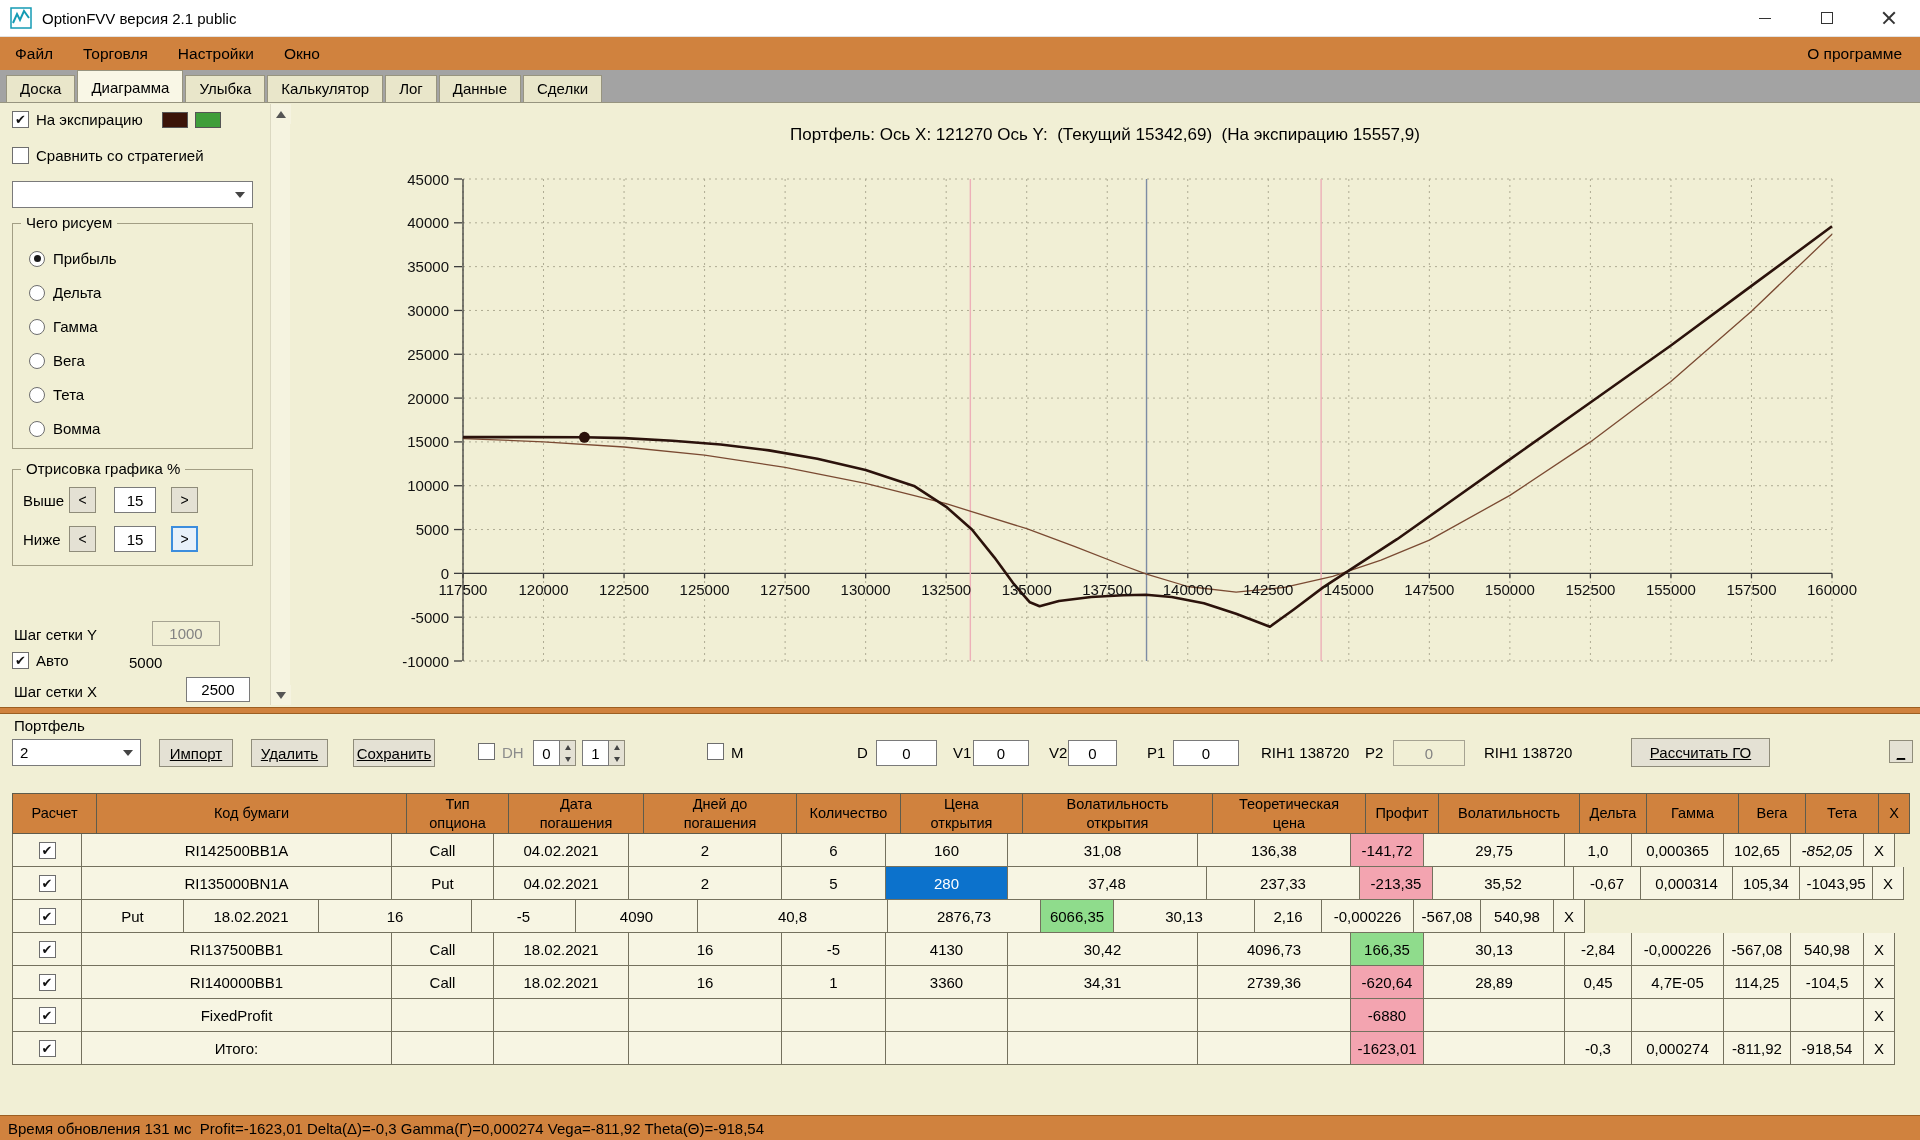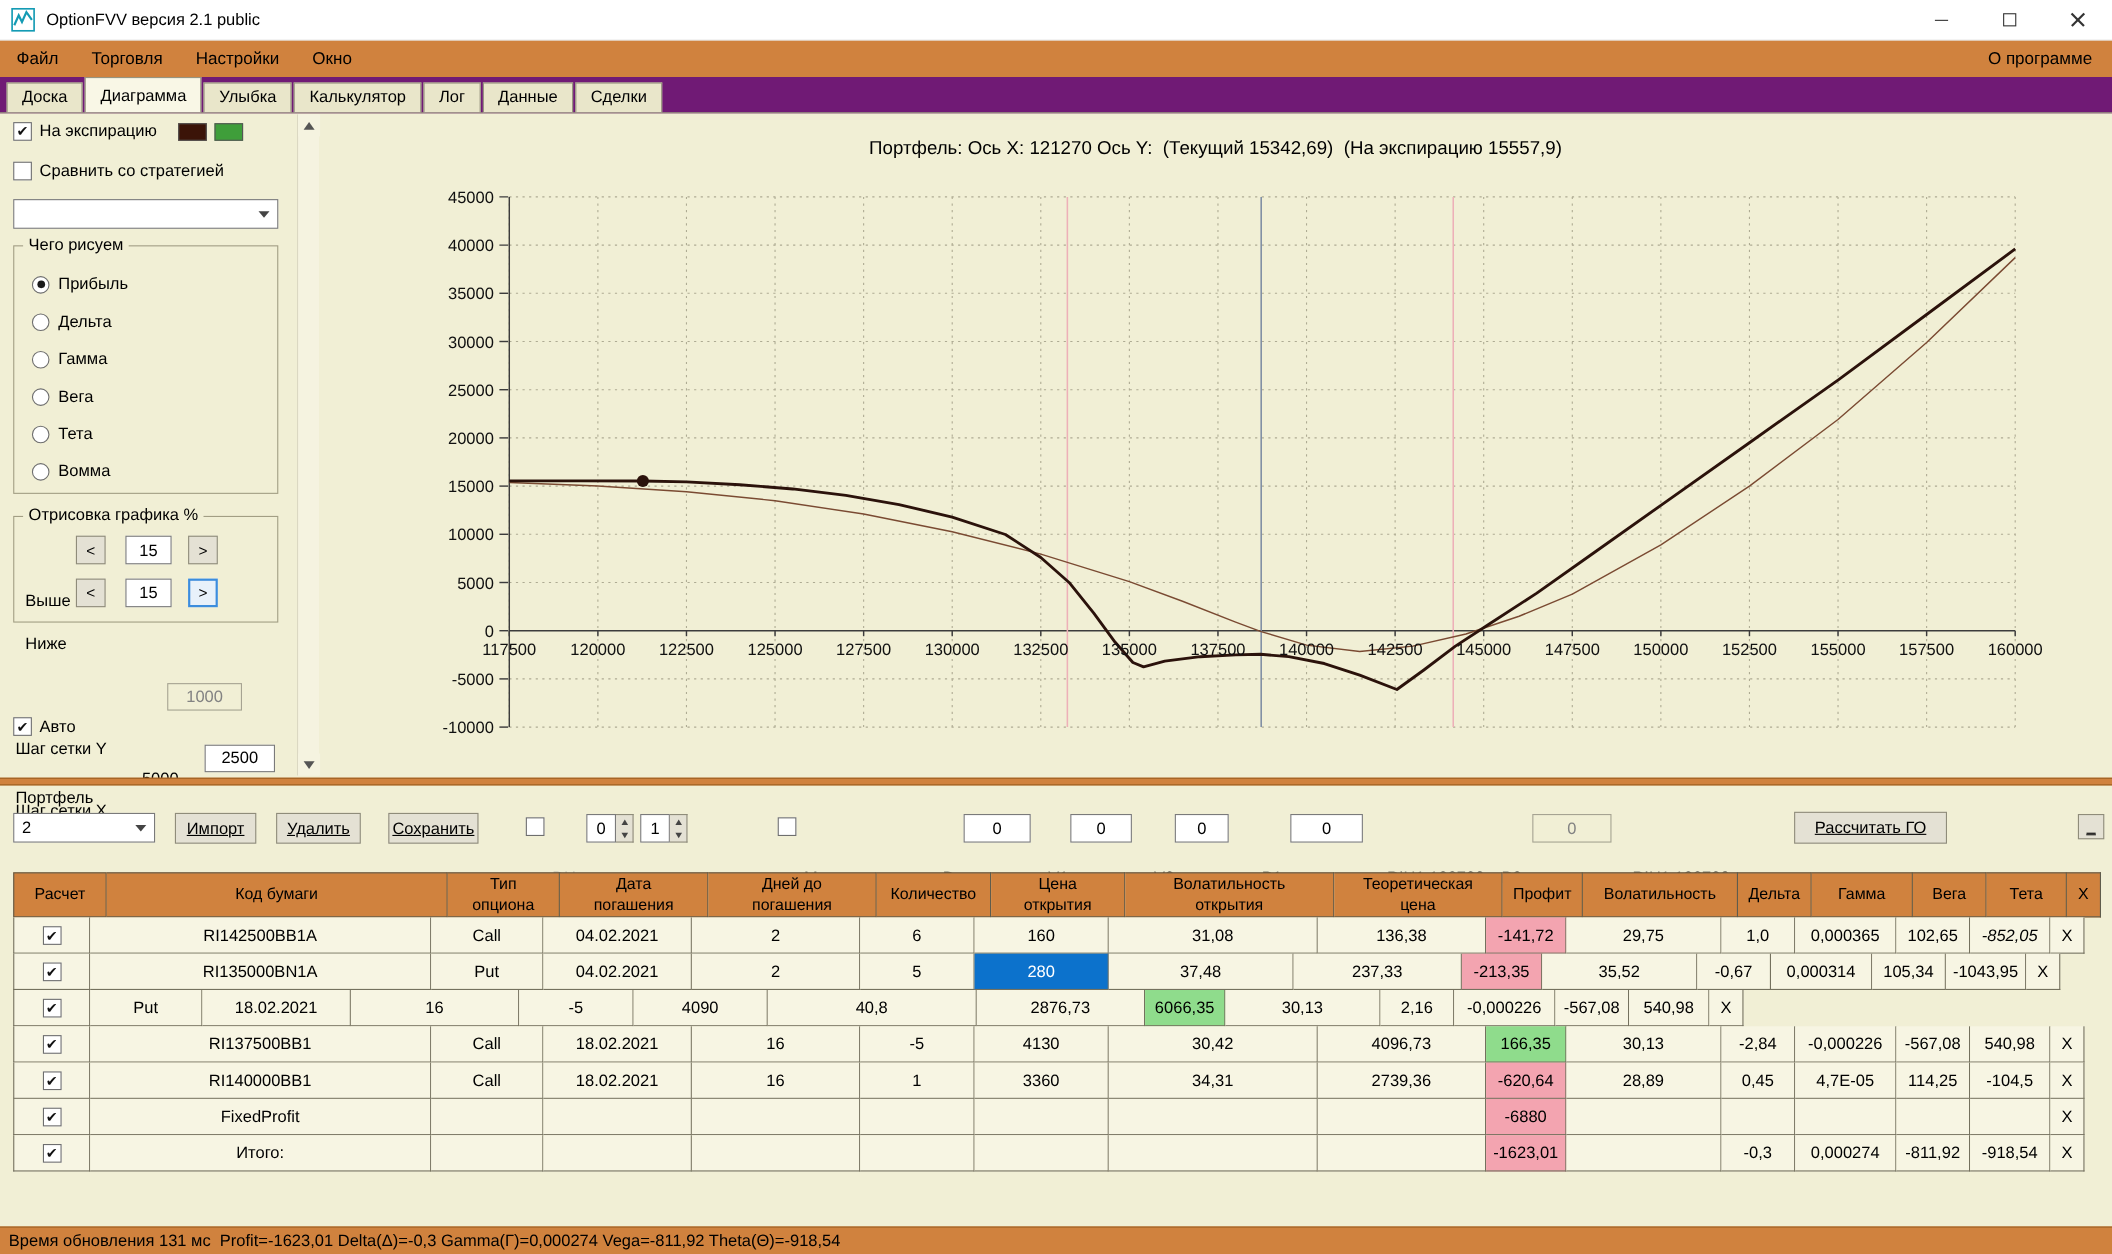--- a/index.html
+++ b/index.html
@@ -21,21 +21,21 @@
   .close-glyph::before{transform:rotate(45deg);}
   .close-glyph::after{transform:rotate(-45deg);}
 
   
   .menubar{position:absolute;top:37px;left:0;right:0;height:33px;background:#d0823e;
            display:flex;align-items:center;font-size:15.5px;}
   .menu-item{padding:0 15px;height:100%;display:flex;align-items:center;cursor:default;}
   .menu-about{margin-left:auto;padding:0 18px;}
 
   
-  .tabstrip{position:absolute;top:70px;left:0;right:0;height:33px;background:#701a75;
+  .tabstrip{position:absolute;top:70px;left:0;right:0;height:33px;background:#a3a3a3;
             display:flex;align-items:flex-end;padding-left:6px;border-bottom:1px solid #97947f;}
   .tab{padding:4px 13px 5px;font-size:15px;border:1px solid #97947f;border-bottom:none;
        background:#e9e6ca;margin-right:2px;height:27px;white-space:nowrap;}
   .tab.active{background:#f9f7e6;height:32px;padding-top:8px;position:relative;z-index:2;}
 
   
   .lp{position:absolute;top:103px;left:0;width:268px;height:604px;}
   .chkrow{position:absolute;left:12px;display:flex;align-items:center;gap:7px;font-size:15px;}
   .cb{width:17px;height:17px;background:#fff;border:1px solid #6e6e6e;display:inline-flex;
       align-items:center;justify-content:center;flex:0 0 auto;}
@@ -43,21 +43,21 @@
   .swatch{width:26px;height:16px;border:1px solid #555;display:inline-block;}
   .combo{position:absolute;background:#fff;border:1px solid #7a7a7a;display:flex;align-items:center;padding-left:7px;}
   .combo-val{font-size:15px;}
   .combo-arrow{margin-left:auto;margin-right:7px;width:0;height:0;border-left:5px solid transparent;
                border-right:5px solid transparent;border-top:6px solid #444;}
   .gbox{position:absolute;border:1px solid #a29e84;}
   .legend{position:absolute;top:-10px;left:8px;background:#f1efd5;padding:0 5px;font-size:15px;white-space:nowrap;}
   .radiorow{position:absolute;left:16px;display:flex;align-items:center;gap:8px;font-size:15px;}
   .radio{width:16px;height:16px;border-radius:50%;border:1px solid #6e6e6e;background:#fff;position:relative;flex:0 0 auto;}
   .radio.sel::after{content:"";position:absolute;left:3.5px;top:3.5px;right:3.5px;bottom:3.5px;border-radius:50%;background:#1a1a1a;}
-  .lbl{position:absolute;font-size:15px;white-space:nowrap;margin-top:46px;}
+  .lbl{position:absolute;font-size:15px;white-space:nowrap;}
   .lbl.dis{color:#8c8c8c;}
   .sbtn{position:absolute;width:27px;height:26px;background:#e4e1d4;border:1px solid #8f8c7a;
         display:flex;align-items:center;justify-content:center;font-size:14px;}
   .sbtn.focus{border:2px solid #3c8ddd;background:#e8f1fa;}
   .numbox{position:absolute;height:26px;background:#fff;border:1px solid #7a7a7a;
           display:flex;align-items:center;justify-content:center;font-size:15px;}
   .numbox.disabled{background:#f1efd5;color:#838383;border-color:#a6a392;}
 
   
   .vscroll{position:absolute;left:270px;top:104px;width:20px;height:601px;background:#f5f3e0;border-left:1px solid #dbd8c2;}
@@ -457,21 +457,21 @@
       <div class="tr">
         <div class="td" style="width: 70px;">
           <span class="cb checked"></span>
         </div>
         <div class="td" style="width: 310px;">RI135000BN1A</div>
         <div class="td" style="width: 102px;">Put</div>
         <div class="td" style="width: 135px;">04.02.2021</div>
         <div class="td" style="width: 153px;">2</div>
         <div class="td" style="width: 104px;">5</div>
         <div class="td" style="width: 122px; background: rgb(12, 114, 204); color: rgb(255, 255, 255);">280</div>
-        <div class="td" style="width: 168px;">37,48</div>
+        <div class="td" style="width: 199px;">37,48</div>
         <div class="td" style="width: 153px;">237,33</div>
         <div class="td" style="width: 73px; background: rgb(243, 164, 176);">-213,35</div>
         <div class="td" style="width: 141px;">35,52</div>
         <div class="td" style="width: 67px;">-0,67</div>
         <div class="td" style="width: 92px;">0,000314</div>
         <div class="td" style="width: 67px;">105,34</div>
         <div class="td" style="width: 73px;">-1043,95</div>
         <div class="td" style="width: 31px;">X</div>
       </div>
       <div class="tr">

